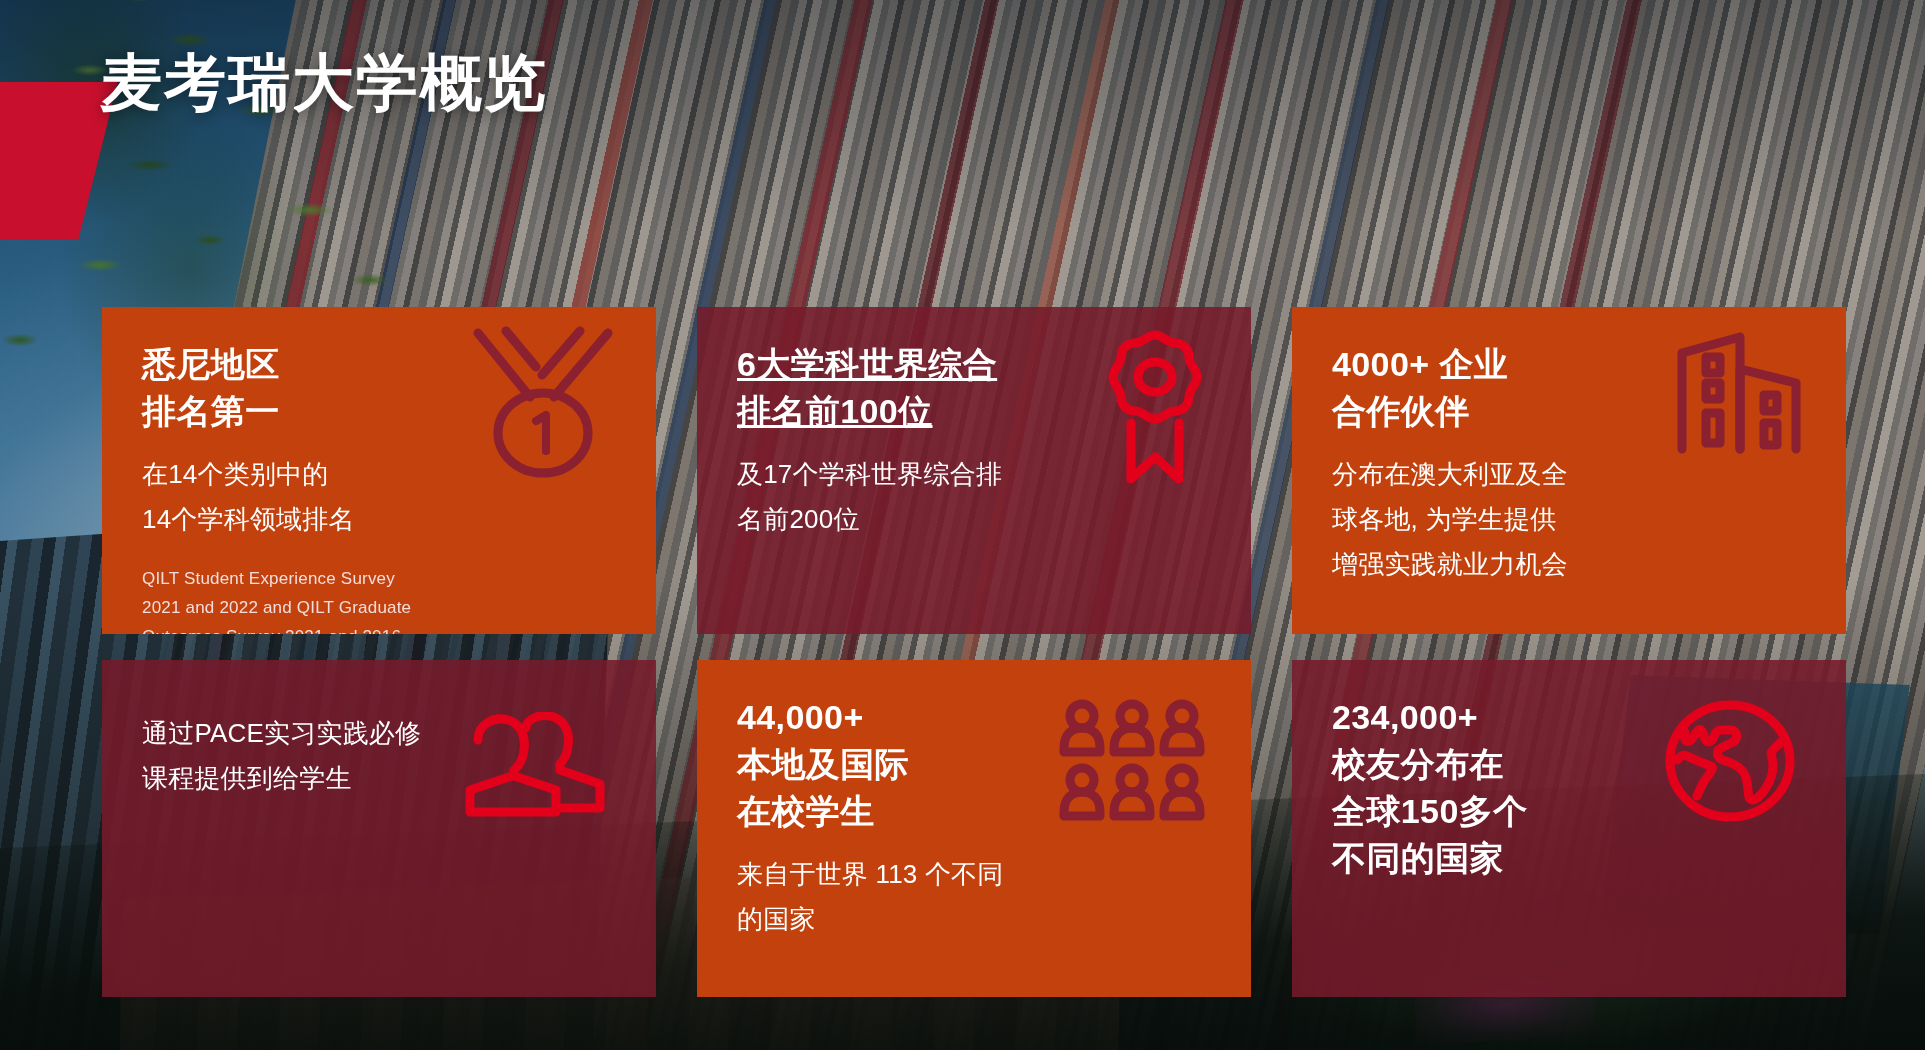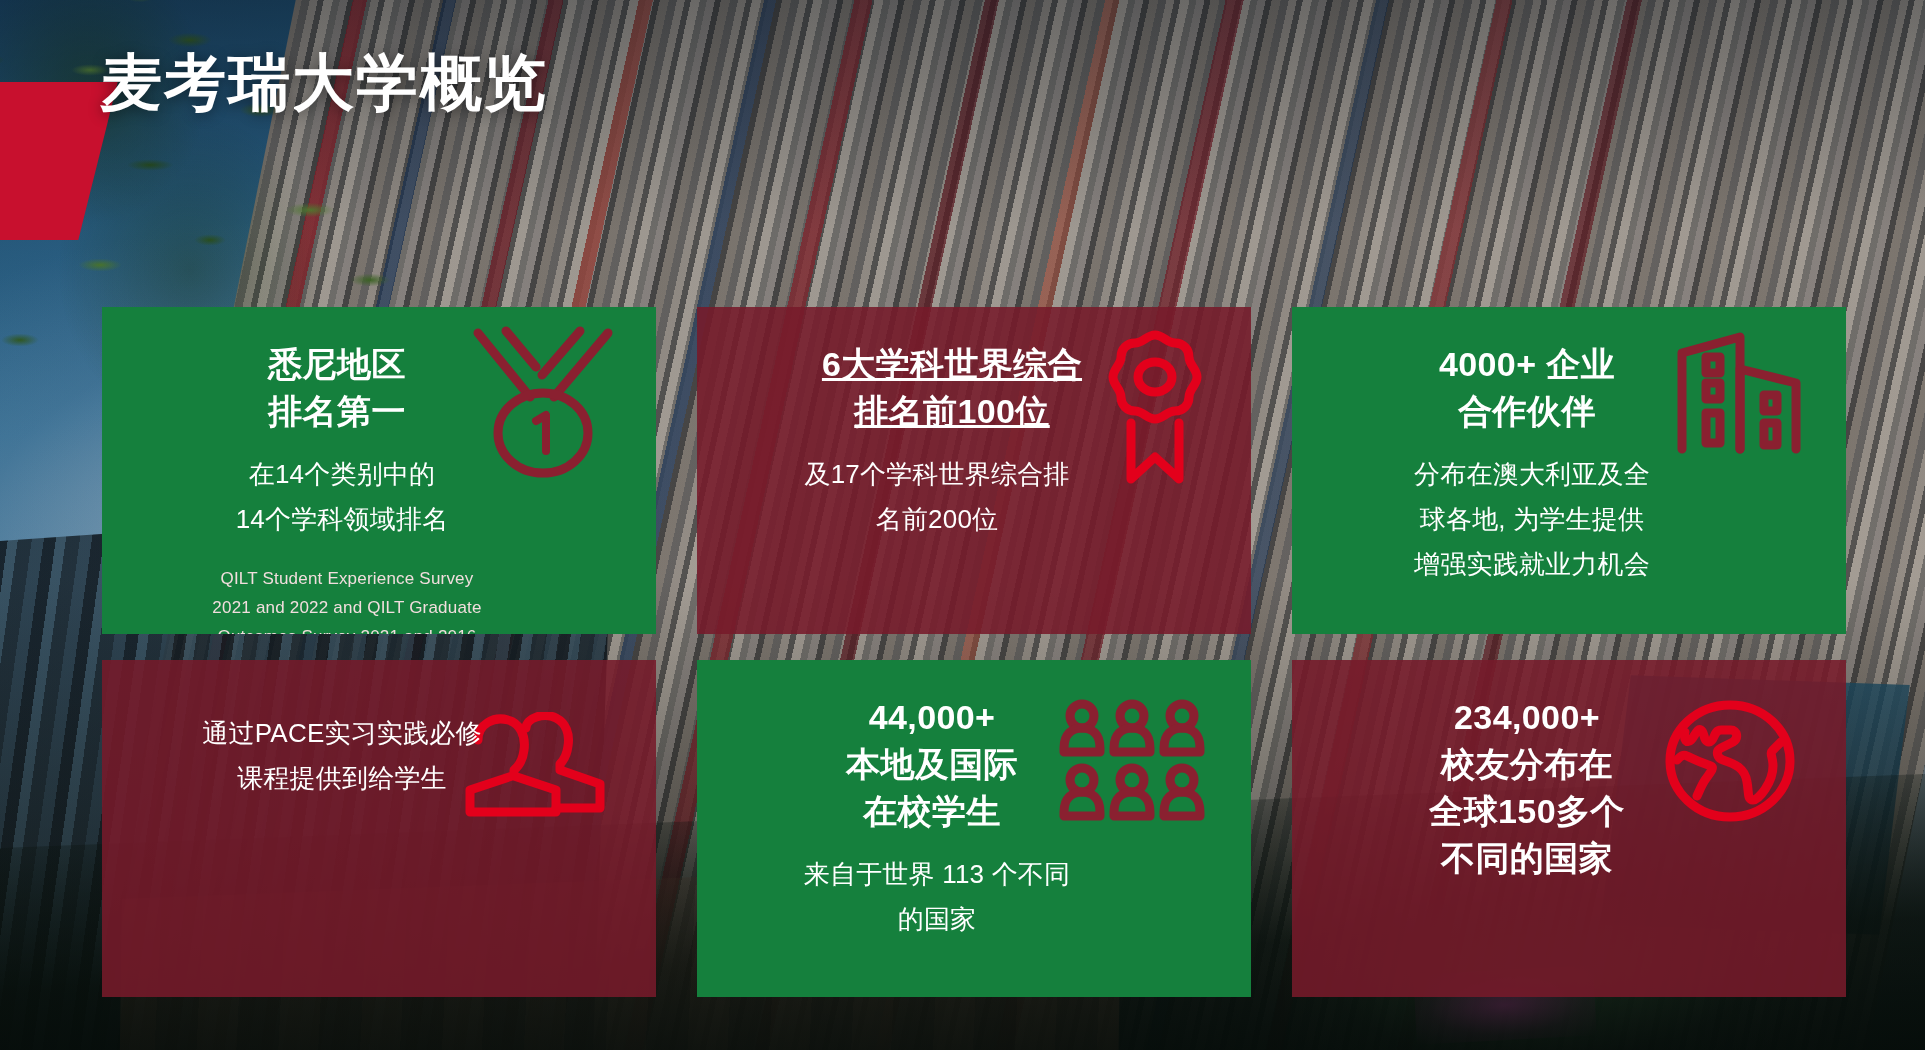--- a/index.html
+++ b/index.html
@@ -11,21 +11,20 @@
     overflow: hidden;
     background: #0d1a26;
     font-family: "Liberation Sans", "DejaVu Sans", sans-serif;
   }
 
   #slide {
     position: relative;
     width: 1925px;
     height: 1050px;
     overflow: hidden;
-    text-align: center;
   }
 
   
   .bg-root { position: absolute; inset: 0; overflow: hidden; }
 
   
   .bg-sky {
     position: absolute; inset: 0;
     background:
       radial-gradient(ellipse 700px 420px at 1620px 120px, rgba(226,232,238,0.92) 0%, rgba(190,203,215,0.55) 45%, rgba(120,150,178,0.15) 75%, rgba(0,0,0,0) 100%),
@@ -192,21 +191,21 @@
     grid-template-rows: 327px 337px;
     column-gap: 41px;
     row-gap: 26px;
   }
 
   .card {
     position: relative;
     padding: 34px 40px 0 40px;
     overflow: hidden;
   }
-  .card.solid   { background: #15803d; }
+  .card.solid   { background: #c2410c; }
   .card.translucent { background: rgba(118, 26, 42, 0.88); }
 
   .card-heading {
     position: relative;
     z-index: 2;
     color: #ffffff;
     font-size: 34px;
     font-weight: 700;
     line-height: 47px;
     letter-spacing: 0.4px;

